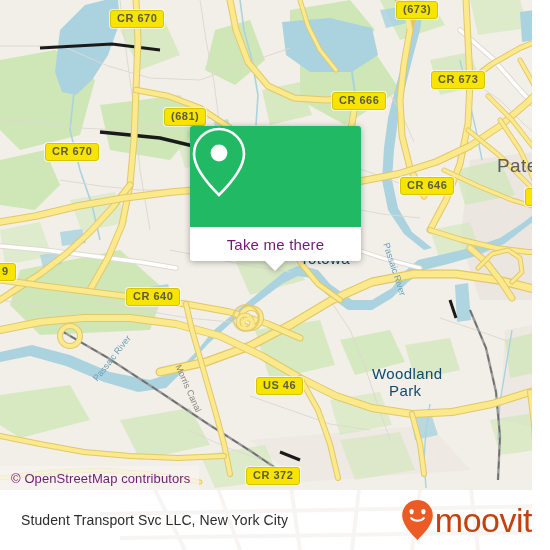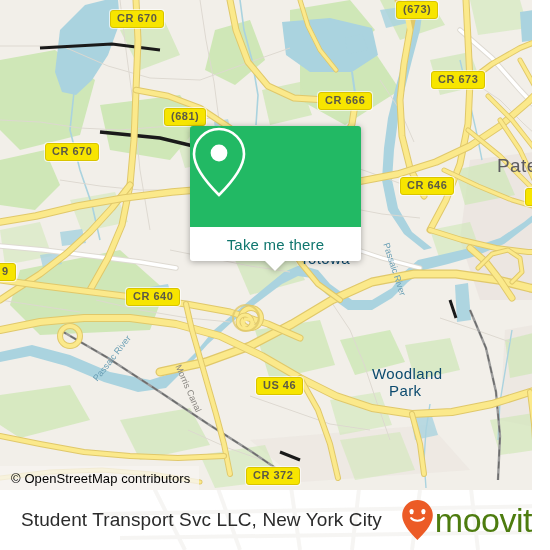--- a/index.html
+++ b/index.html
@@ -81,21 +81,21 @@
   #popup-foot {
     background: #ffffff;
     height: 34px;
     border-radius: 0 0 3px 3px;
     display: flex;
     align-items: center;
     justify-content: center;
   }
   #popup-foot-label {
     font-size: 15px;
-    color: #0f766e;
+    color: #701a75;
     letter-spacing: 0.2px;
   }
   #popup-tail {
     position: absolute;
     left: 74px; top: 134px;
     width: 0; height: 0;
     border-left: 11px solid transparent;
     border-right: 11px solid transparent;
     border-top: 11px solid #ffffff;
   }
@@ -103,21 +103,21 @@
   
   #attrib {
     position: absolute;
     left: 0; top: 466px;
     height: 24px;
     background: rgba(246,244,240,0.80);
     display: flex;
     align-items: center;
     padding: 0 9px 0 11px;
     font-size: 13px;
-    color: #000000;
+    color: #701a75;
     letter-spacing: 0.1px;
   }
 
   
   #footer {
     position: absolute;
     left: 0; top: 490px;
     width: 550px; height: 60px;
     background: #ffffff;
     display: flex;
@@ -125,35 +125,35 @@
     overflow: hidden;
   }
   #footer-ghost {
     position: absolute;
     left: 0; top: 0; width: 550px; height: 60px;
     opacity: 0.35;
   }
   #footer-title {
     position: relative;
     margin-left: 21px;
-    font-size: 19px;
+    font-size: 14px;
     color: #2b2b2b;
     letter-spacing: 0.1px;
     white-space: nowrap;
   }
   #brand {
     position: absolute;
     right: 18px; top: 50%;
     transform: translateY(-50%);
     display: flex;
     align-items: center;
   }
   #brand-word {
     font-size: 34px;
-    color: #4d7c0f;
+    color: #c2410c;
     font-weight: normal;
     letter-spacing: -0.5px;
     margin-left: 1px;
     line-height: 34px;
   }
 </style>
 </head>
 <body>
 
 <div id="page">
@@ -370,21 +370,21 @@
         <path class="rcas" stroke-width="6" d="M550 36 L520 48 L492 64 L468 82"></path>
         <path class="rfill" stroke-width="4" d="M550 36 L520 48 L492 64 L468 82"></path>
         <path class="rcas" stroke-width="5" d="M300 0 L308 26 L320 50 L336 70"></path>
         <path class="rfill" stroke-width="3.2" d="M300 0 L308 26 L320 50 L336 70"></path>
       </g>
     </svg>
 
     <div class="shield" style="left:110px; top:10px">CR 670</div>
     <div class="shield" style="left:396px; top:1px">(673)</div>
     <div class="shield" style="left:431px; top:71px">CR 673</div>
-    <div class="shield" style="left:318px; top:92px">CR 666</div>
+    <div class="shield" style="left:332px; top:92px">CR 666</div>
     <div class="shield" style="left:164px; top:108px">(681)</div>
     <div class="shield" style="left:45px;  top:143px">CR 670</div>
     <div class="shield" style="left:400px; top:177px">CR 646</div>
     <div class="shield" style="left:525px; top:188px">I 80</div>
     <div class="shield" style="left:536px; top:311px">CR</div>
     <div class="shield" style="left:-5px;  top:263px">9</div>
     <div class="shield" style="left:126px; top:288px">CR 640</div>
     <div class="shield" style="left:256px; top:377px">US 46</div>
     <div class="shield" style="left:246px; top:467px">CR 372</div>
 

